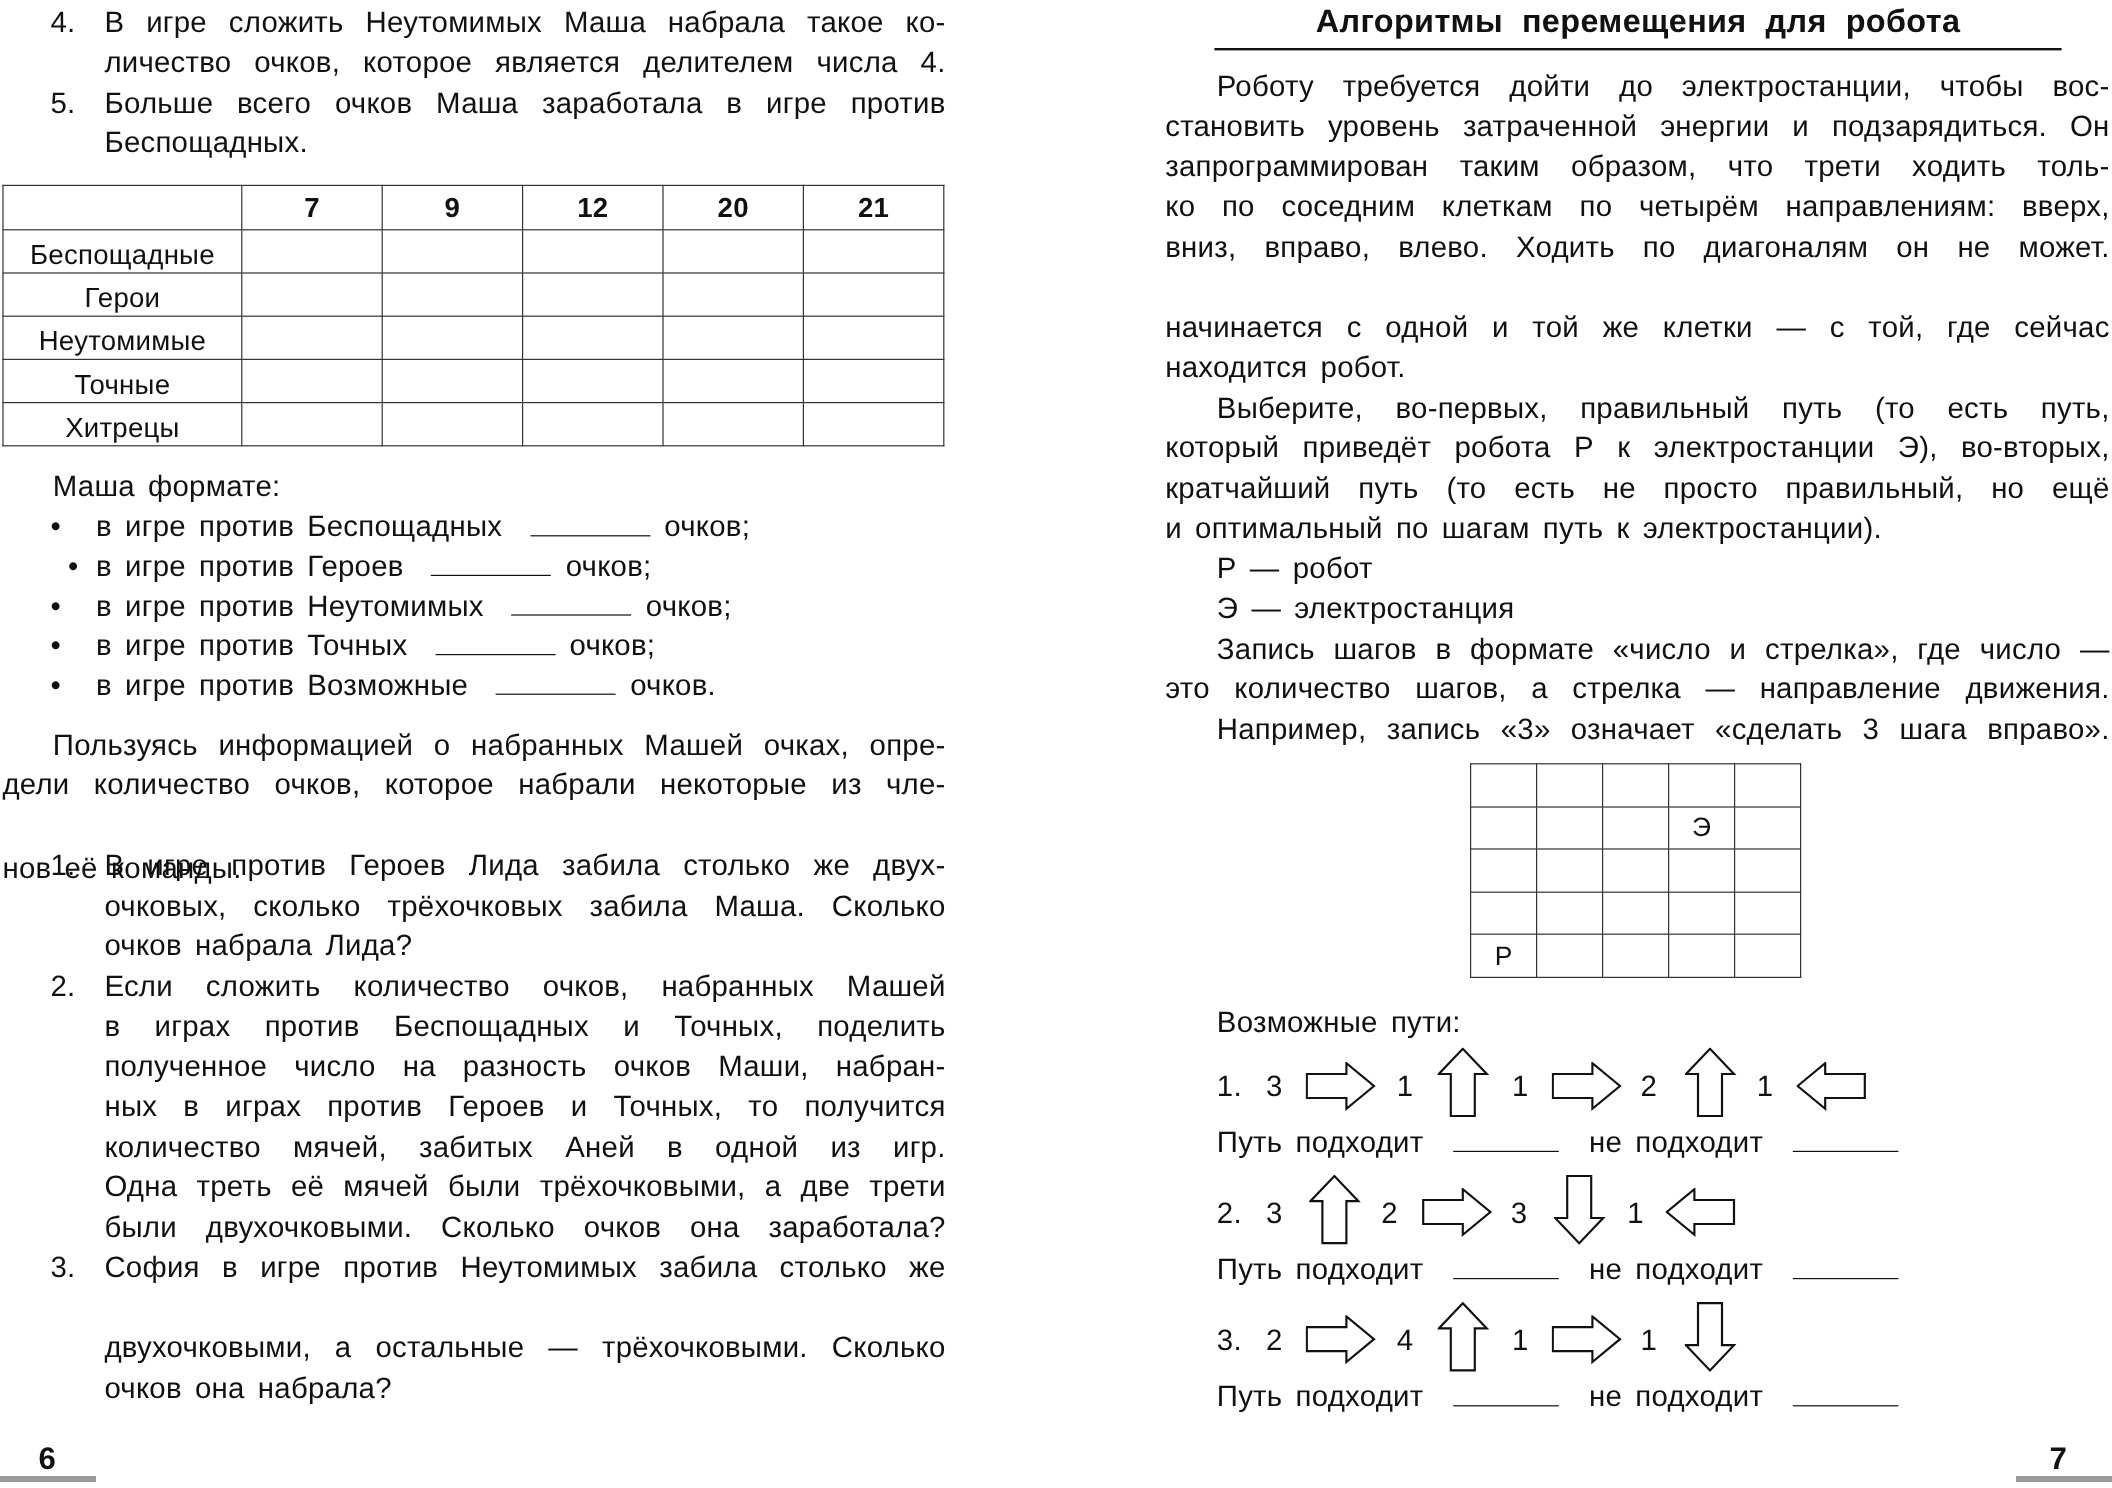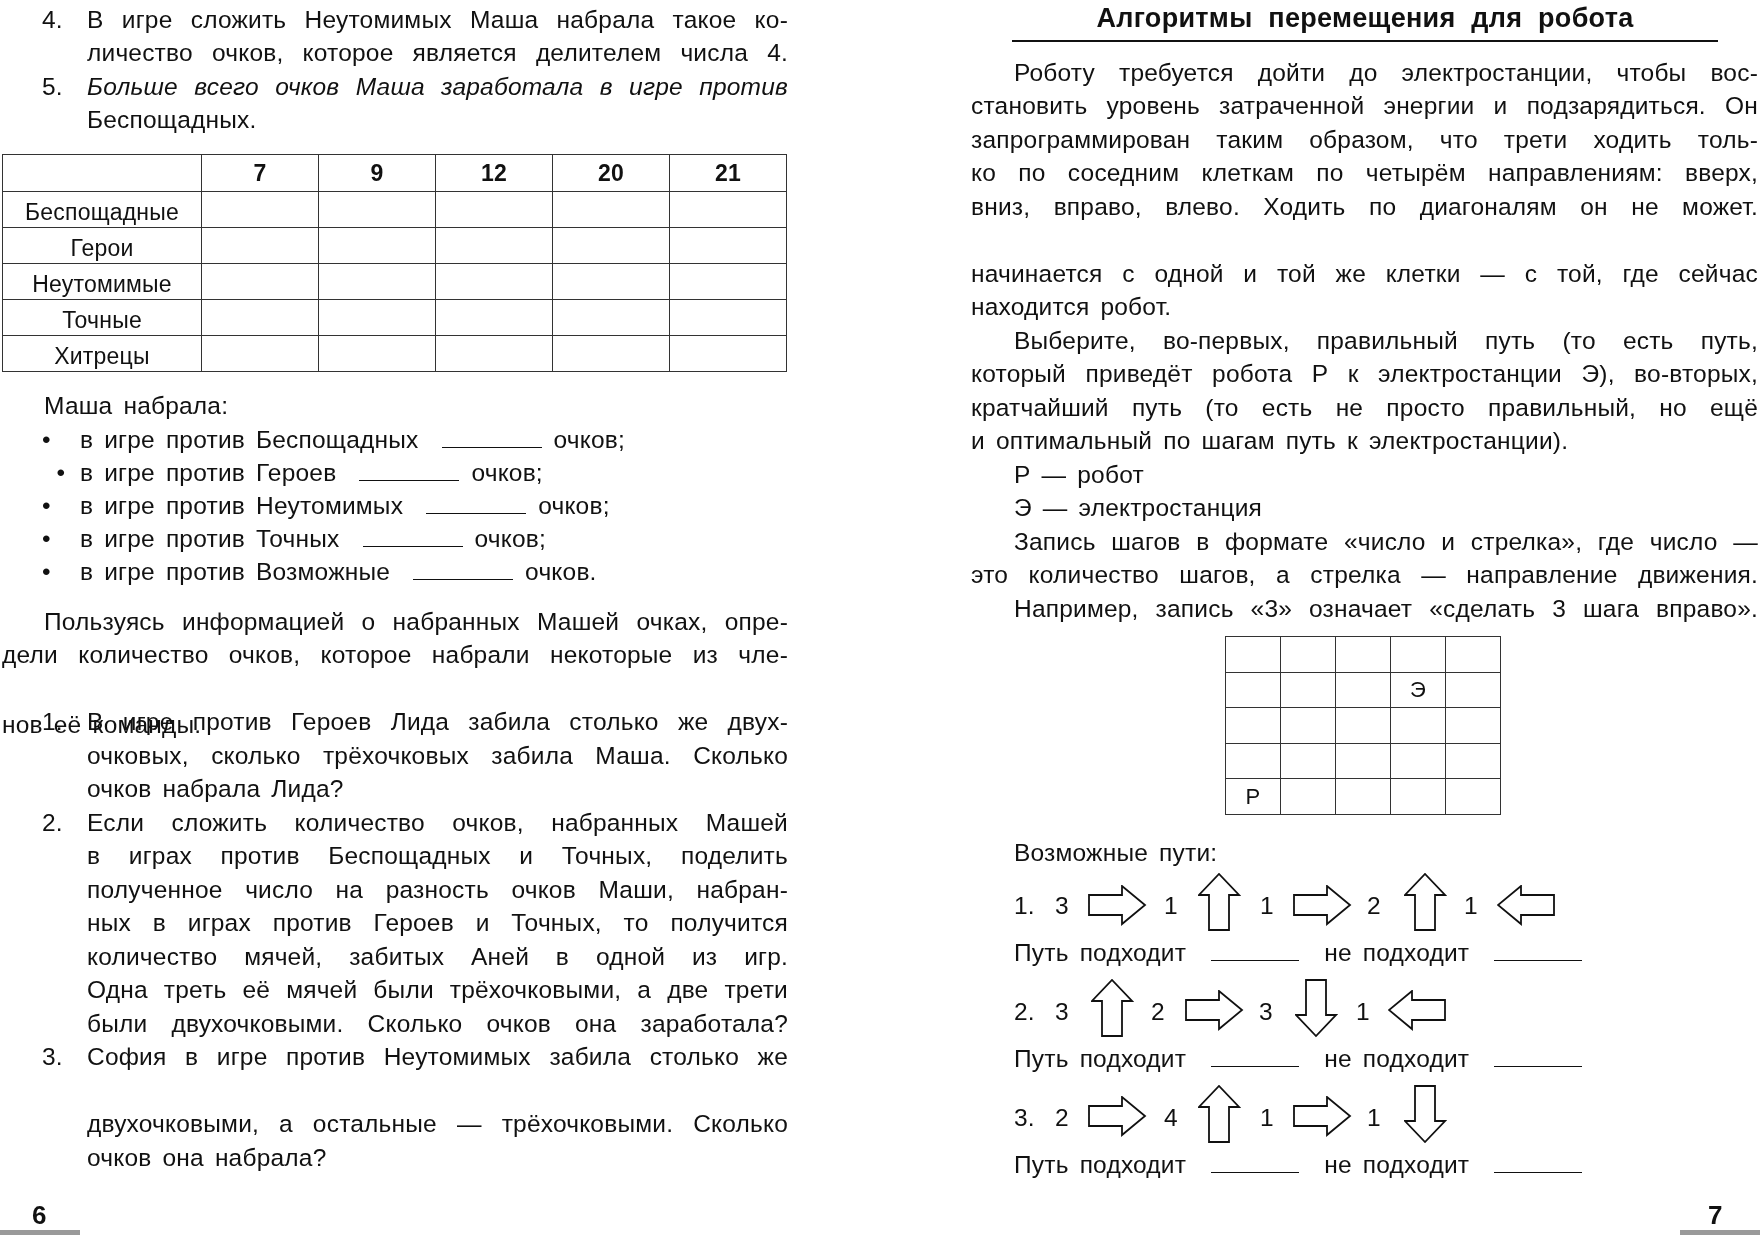--- a/index.html
+++ b/index.html
@@ -29,21 +29,21 @@
 </head>
 <body>
 
 <div class="page left txt">
 
   <span class="line" style="left:42px;top:3px;">4.</span>
   <span class="line just" style="left:87px;top:3px;width:701px;">В игре сложить Неутомимых Маша набрала такое ко-</span>
   <span class="line just" style="left:87px;top:36px;width:701px;">личество очков, которое является делителем числа 4.</span>
 
   <span class="line" style="left:42px;top:70px;">5.</span>
-  <span class="line just" style="left:87px;top:70px;width:701px;font-style:italic;">Больше всего очков Маша заработала в игре против</span>
+  <span class="line just" style="left:87px;top:70px;width:701px;">Больше всего очков Маша заработала в игре против</span>
   <span class="line" style="left:87px;top:103px;">Беспощадных.</span>
 
   <table class="score">
     <tbody>
         <tr class="head">
       <td class="c0"></td>
       <td class="cn">7</td>
       <td class="cn">9</td>
       <td class="cn">12</td>
       <td class="cn">20</td>
@@ -85,21 +85,21 @@
       <td>Хитрецы</td>
       <td></td>
       <td></td>
       <td></td>
       <td></td>
       <td></td>
     </tr>
   </tbody>
     </table>
 
-  <span class="line" style="left:44px;top:389px;">Маша набрала:</span>
+  <span class="line" style="left:44px;top:389px;">Маша формате:</span>
 
   <div>
     <div class="line" style="left:42px;top:423px;">
       <span style="display:inline-block;width:38px;">•</span><span>в игре против Беспощадных</span>
       <span class="blank" style="width:100px;margin:0 12px;"></span><span>очков;</span>
     </div>
     <div class="line" style="left:42px;top:456px;text-align:center;">
       <span style="display:inline-block;width:38px;">•</span><span>в игре против Героев</span>
       <span class="blank" style="width:100px;margin:0 12px;"></span><span>очков;</span>
     </div>

